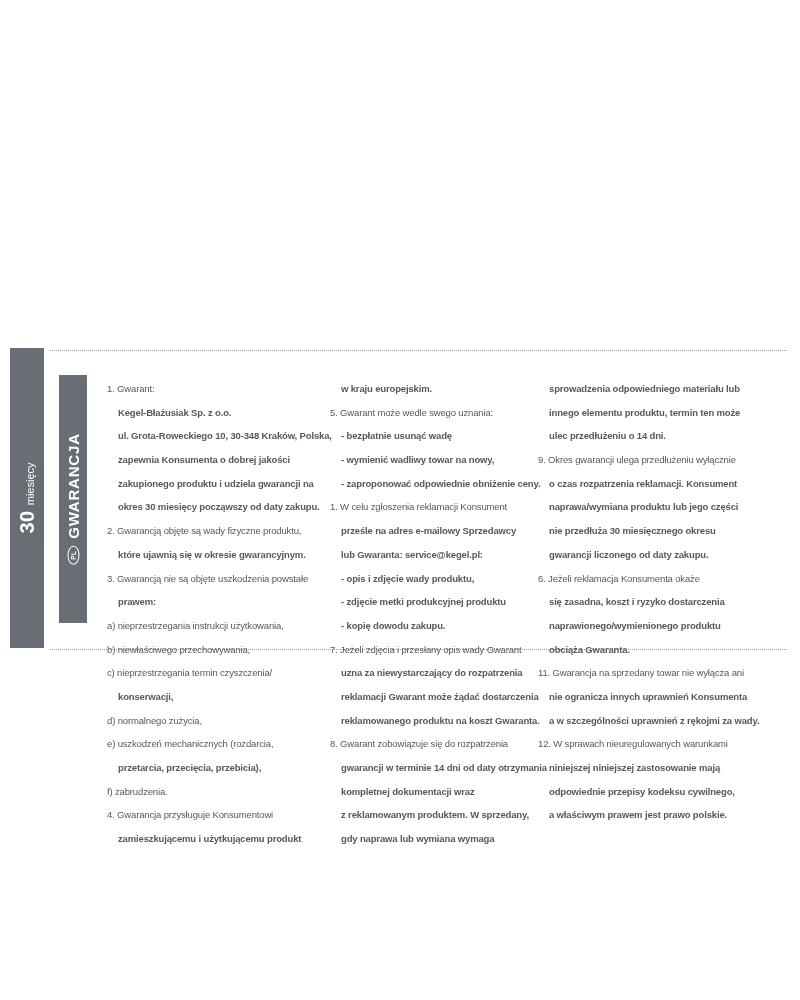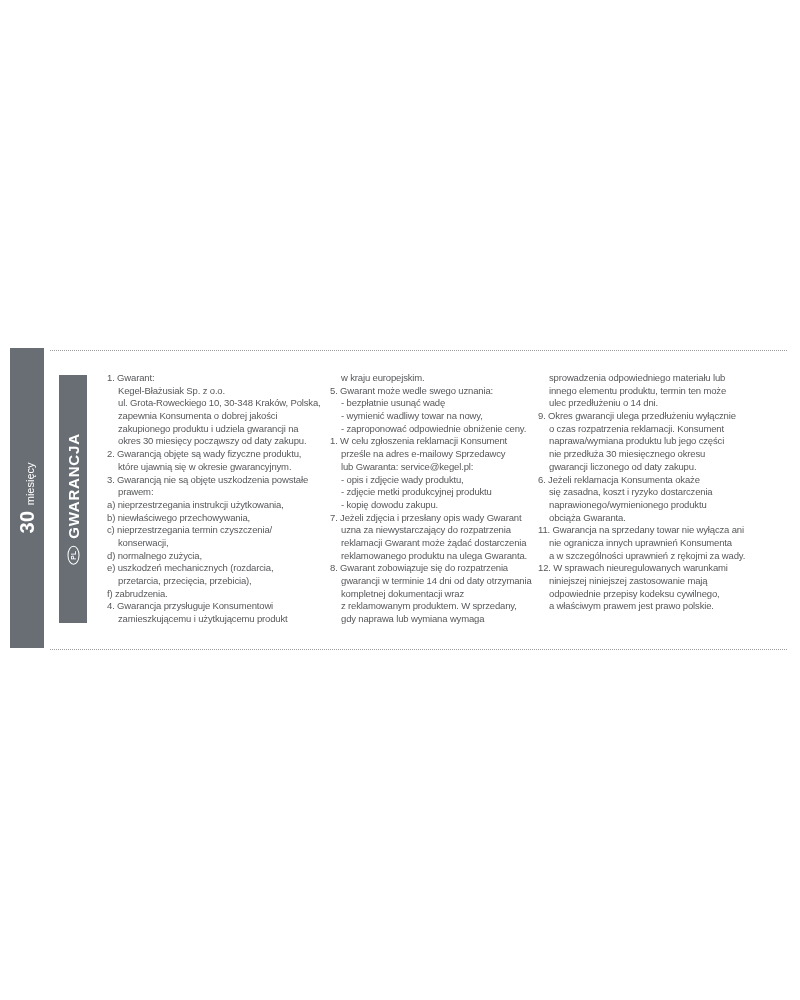--- a/index.html
+++ b/index.html
@@ -21,22 +21,22 @@
   .months-unit{font-size:11px;}
   .title-text{font-size:15px;font-weight:bold;letter-spacing:0.8px;}
   .pl-badge{display:inline-flex;align-items:center;justify-content:center;
             width:17px;height:10px;border:1.3px solid #ffffff;border-radius:50%;
             font-size:6.5px;font-weight:bold;letter-spacing:0.3px;}
   .col{position:absolute;top:372px;font-size:9.5px;line-height:12.7px;
        color:#57585b;white-space:nowrap;letter-spacing:-0.15px;}
   .col1{left:107px;width:225px;}
   .col2{left:330px;width:225px;}
   .col3{left:538px;width:232px;}
-  .line{height:12.7px;}
-  .line.indent{padding-left:11px;}
+  .line{height:12.7px;margin-top:11px;}
+  .line.indent{padding-left:11px;font-weight:bold;}
 </style>
 </head>
 <body>
 
 <div class="canvas">
 
   <div class="dotted top"></div>
   <div class="dotted bottom"></div>
 
   <div class="bar bar-months">
@@ -85,21 +85,21 @@
       <div class="line indent">- zaproponować odpowiednie obniżenie ceny.</div>
       <div class="line">1. W celu zgłoszenia reklamacji Konsument</div>
       <div class="line indent">prześle na adres e-mailowy Sprzedawcy</div>
       <div class="line indent">lub Gwaranta: service@kegel.pl:</div>
       <div class="line indent">- opis i zdjęcie wady produktu,</div>
       <div class="line indent">- zdjęcie metki produkcyjnej produktu</div>
       <div class="line indent">- kopię dowodu zakupu.</div>
       <div class="line">7. Jeżeli zdjęcia i przesłany opis wady Gwarant</div>
       <div class="line indent">uzna za niewystarczający do rozpatrzenia</div>
       <div class="line indent">reklamacji Gwarant może żądać dostarczenia</div>
-      <div class="line indent">reklamowanego produktu na ulega Gwaranta.</div>
+      <div class="line indent">reklamowanego produktu na koszt Gwaranta.</div>
       <div class="line">8. Gwarant zobowiązuje się do rozpatrzenia</div>
       <div class="line indent">gwarancji w terminie 14 dni od daty otrzymania</div>
       <div class="line indent">kompletnej dokumentacji wraz</div>
       <div class="line indent">z reklamowanym produktem. W sprzedany,</div>
       <div class="line indent">gdy naprawa lub wymiana wymaga</div>
     </div>
   <div class="col col3">
       <div class="line indent">sprowadzenia odpowiedniego materiału lub</div>
       <div class="line indent">innego elementu produktu, termin ten może</div>
       <div class="line indent">ulec przedłużeniu o 14 dni.</div>

